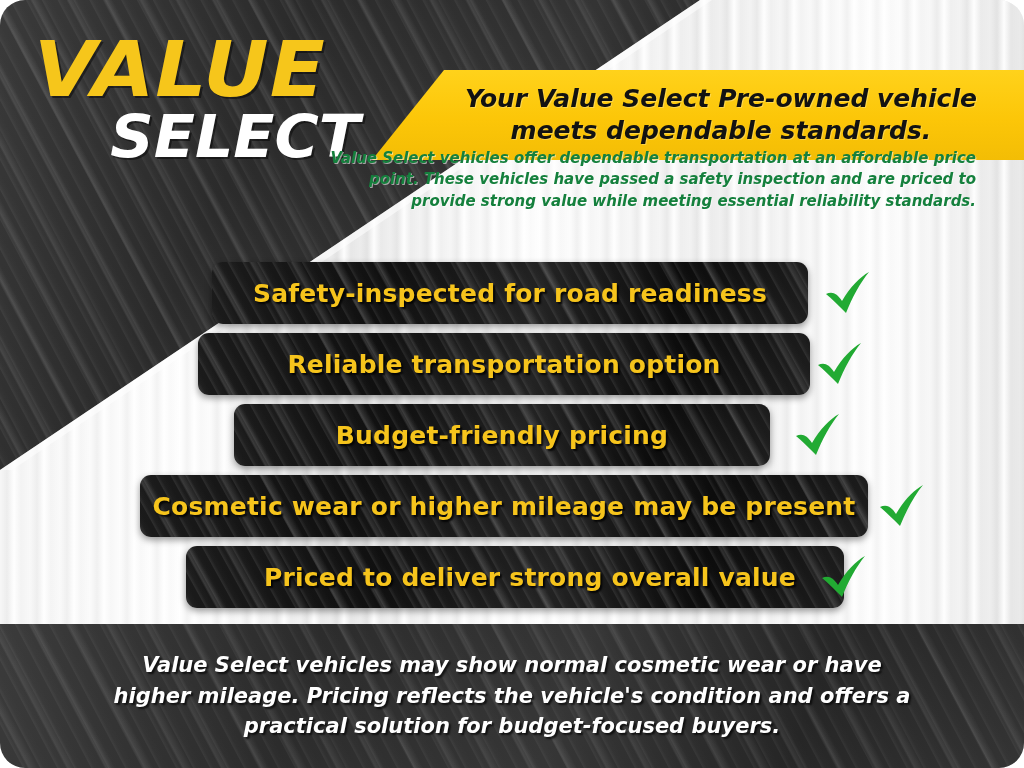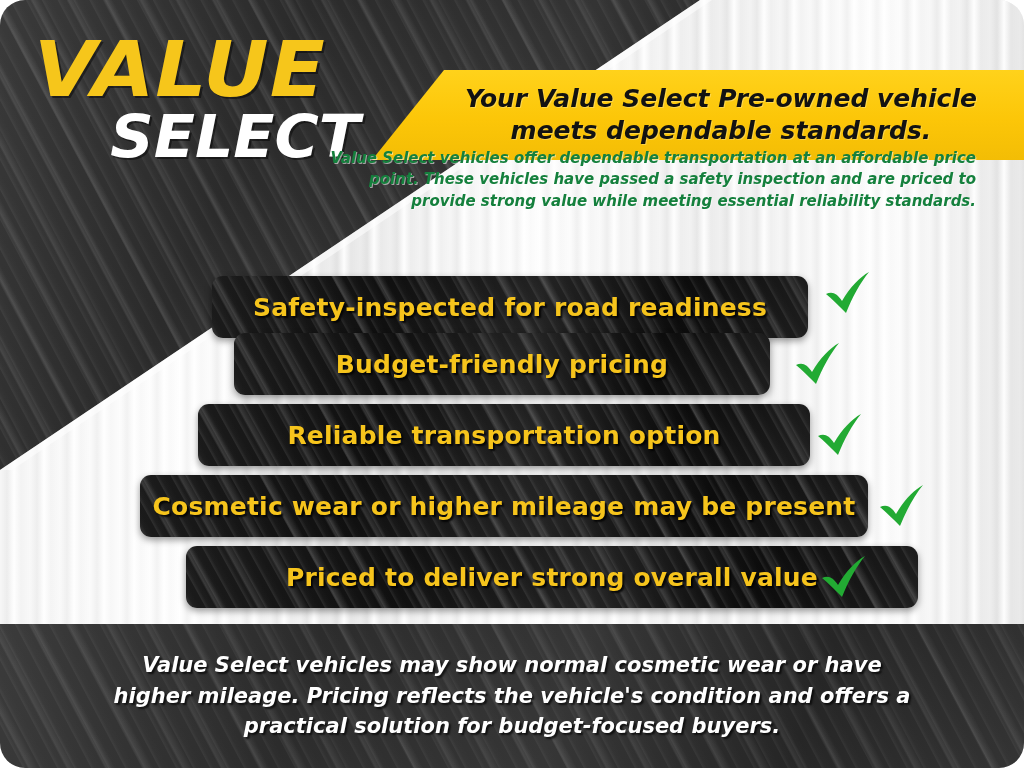--- a/index.html
+++ b/index.html
@@ -260,57 +260,57 @@
 
   <div class="banner">
     <div class="banner-text">Your Value Select Pre-owned vehicle meets dependable standards.</div>
   </div>
 
   <div class="intro">Value Select vehicles offer dependable transportation at an affordable price point. These vehicles have passed a safety inspection and are priced to provide strong value while meeting essential reliability standards.</div>
 
   <div class="features">
 
     <div class="feature-row">
-      <div class="bar" style="left:212px; width:596px;margin-top:14px;">
+      <div class="bar" style="left:212px; width:596px;">
         <span class="bar-label">Safety-inspected for road readiness</span>
       </div>
       <svg class="check" style="left:822px;" viewBox="0 0 52 50">
+        <path d="M4 26 C10 23 15 25 20 33 C28 19 38 9 47 4 C38 15 30 30 24 45 C17 38 10 31 4 26 Z" fill="#22aa33"></path>
+      </svg>
+    </div>
+
+    <div class="feature-row">
+      <div class="bar" style="left:198px; width:612px;">
+        <span class="bar-label">Reliable transportation option</span>
+      </div>
+      <svg class="check" style="left:814px;" viewBox="0 0 52 50">
         <path d="M4 26 C10 23 15 25 20 33 C28 19 38 9 47 4 C38 15 30 30 24 45 C17 38 10 31 4 26 Z" fill="#22aa33"></path>
       </svg>
     </div>
 
     <div class="feature-row">
       <div class="bar" style="left:234px; width:536px;">
         <span class="bar-label">Budget-friendly pricing</span>
       </div>
       <svg class="check" style="left:792px;" viewBox="0 0 52 50">
         <path d="M4 26 C10 23 15 25 20 33 C28 19 38 9 47 4 C38 15 30 30 24 45 C17 38 10 31 4 26 Z" fill="#22aa33"></path>
       </svg>
     </div>
 
     <div class="feature-row">
-      <div class="bar" style="left:198px; width:612px;">
-        <span class="bar-label">Reliable transportation option</span>
-      </div>
-      <svg class="check" style="left:814px;" viewBox="0 0 52 50">
-        <path d="M4 26 C10 23 15 25 20 33 C28 19 38 9 47 4 C38 15 30 30 24 45 C17 38 10 31 4 26 Z" fill="#22aa33"></path>
-      </svg>
-    </div>
-
-    <div class="feature-row">
       <div class="bar" style="left:140px; width:728px;">
         <span class="bar-label">Cosmetic wear or higher mileage may be present</span>
       </div>
       <svg class="check" style="left:876px;" viewBox="0 0 52 50">
         <path d="M4 26 C10 23 15 25 20 33 C28 19 38 9 47 4 C38 15 30 30 24 45 C17 38 10 31 4 26 Z" fill="#22aa33"></path>
       </svg>
     </div>
 
     <div class="feature-row">
-      <div class="bar" style="left:186px; width:732px;">
+      <div class="bar" style="left:186px; width:628px;padding-left:30px;">
         <span class="bar-label">Priced to deliver strong overall value</span>
       </div>
       <svg class="check" style="left:818px;" viewBox="0 0 52 50">
         <path d="M4 26 C10 23 15 25 20 33 C28 19 38 9 47 4 C38 15 30 30 24 45 C17 38 10 31 4 26 Z" fill="#22aa33"></path>
       </svg>
     </div>
 
   </div>
 
   <div class="footer">

